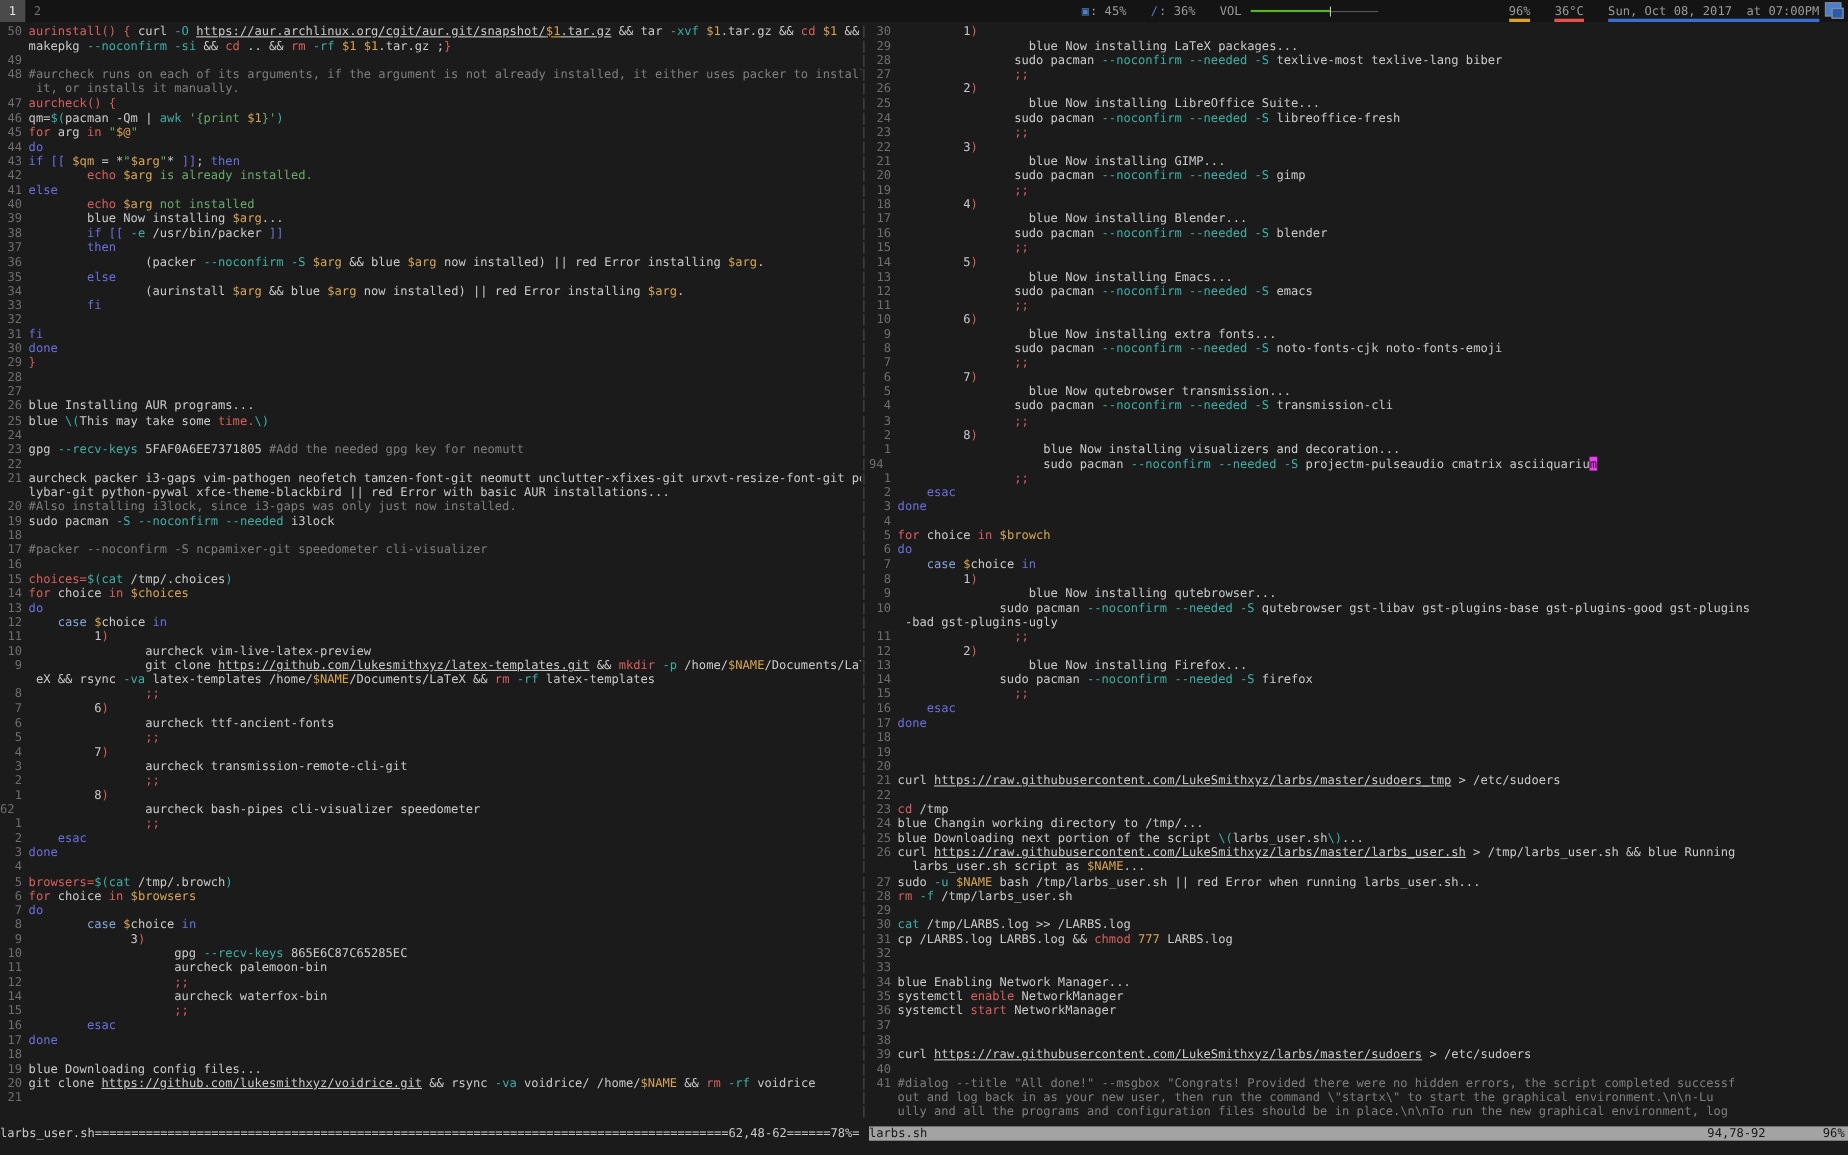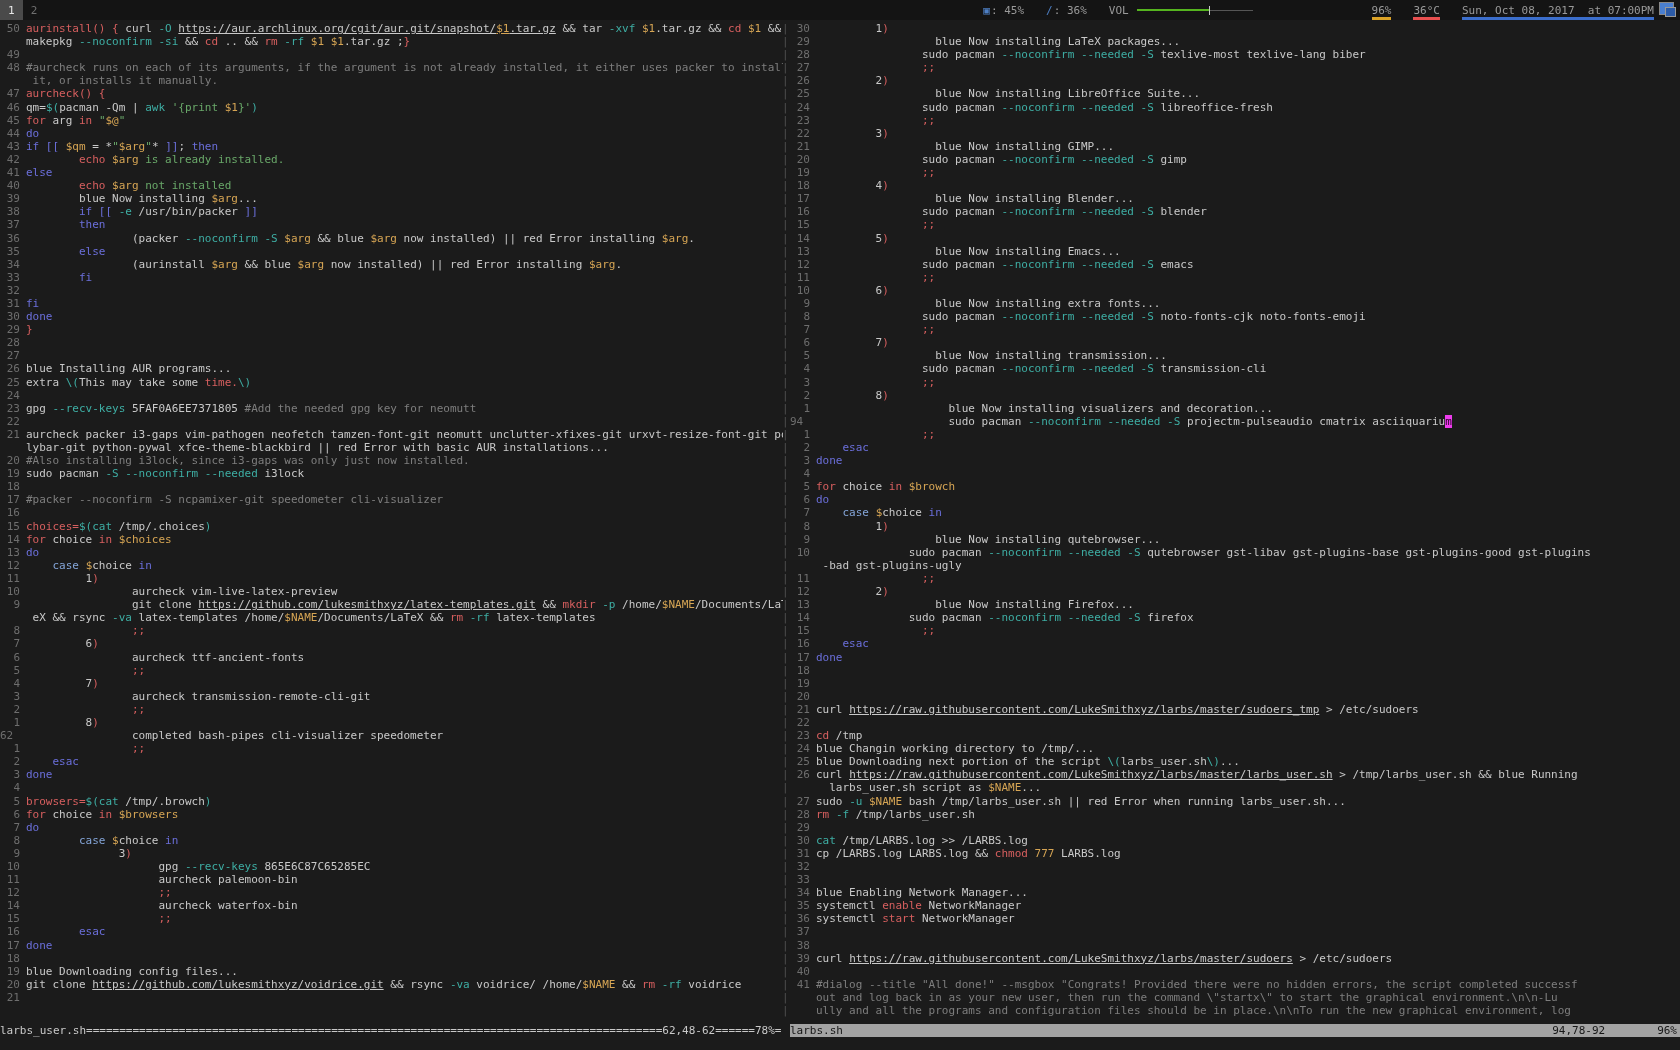--- a/index.html
+++ b/index.html
@@ -107,21 +107,21 @@
       <div class="row"><span class="ln">35</span><span class="code"><span class="w">        </span><span class="b">else</span></span></div>
       <div class="row"><span class="ln">34</span><span class="code"><span class="w">                (aurinstall </span><span class="o">$arg</span><span class="w"> &amp;&amp; blue </span><span class="o">$arg</span><span class="w"> now installed) || red Error installing </span><span class="o">$arg</span><span class="w">.</span></span></div>
       <div class="row"><span class="ln">33</span><span class="code"><span class="w">        </span><span class="b">fi</span></span></div>
       <div class="row"><span class="ln">32</span><span class="code"></span></div>
       <div class="row"><span class="ln">31</span><span class="code"><span class="b">fi</span></span></div>
       <div class="row"><span class="ln">30</span><span class="code"><span class="b">done</span></span></div>
       <div class="row"><span class="ln">29</span><span class="code"><span class="r">}</span></span></div>
       <div class="row"><span class="ln">28</span><span class="code"></span></div>
       <div class="row"><span class="ln">27</span><span class="code"></span></div>
       <div class="row"><span class="ln">26</span><span class="code"><span class="w">blue Installing AUR programs...</span></span></div>
-      <div class="row"><span class="ln">25</span><span class="code"><span class="w">extra </span><span class="t">\(</span><span class="w">This may take some </span><span class="r">time.</span><span class="t">\)</span></span></div>
+      <div class="row"><span class="ln">25</span><span class="code"><span class="w">blue </span><span class="t">\(</span><span class="w">This may take some </span><span class="r">time.</span><span class="t">\)</span></span></div>
       <div class="row"><span class="ln">24</span><span class="code"></span></div>
       <div class="row"><span class="ln">23</span><span class="code"><span class="w">gpg </span><span class="t">--recv-keys</span><span class="w"> 5FAF0A6EE7371805 </span><span class="k">#Add the needed gpg key for neomutt</span></span></div>
       <div class="row"><span class="ln">22</span><span class="code"></span></div>
       <div class="row"><span class="ln">21</span><span class="code"><span class="w">aurcheck packer i3-gaps vim-pathogen neofetch tamzen-font-git neomutt unclutter-xfixes-git urxvt-resize-font-git pol</span></span></div>
       <div class="row"><span class="ln"></span><span class="code"><span class="w">lybar-git python-pywal xfce-theme-blackbird || red Error with basic AUR installations...</span></span></div>
       <div class="row"><span class="ln">20</span><span class="code"><span class="k">#Also installing i3lock, since i3-gaps was only just now installed.</span></span></div>
       <div class="row"><span class="ln">19</span><span class="code"><span class="w">sudo pacman </span><span class="t">-S</span><span class="w"> </span><span class="t">--noconfirm</span><span class="w"> </span><span class="t">--needed</span><span class="w"> i3lock</span></span></div>
       <div class="row"><span class="ln">18</span><span class="code"></span></div>
       <div class="row"><span class="ln">17</span><span class="code"><span class="k">#packer --noconfirm -S ncpamixer-git speedometer cli-visualizer</span></span></div>
       <div class="row"><span class="ln">16</span><span class="code"></span></div>
@@ -134,21 +134,21 @@
       <div class="row"><span class="ln">9</span><span class="code"><span class="w">                git clone </span><span class="u">https://github.com/lukesmithxyz/latex-templates.git</span><span class="w"> &amp;&amp; </span><span class="r">mkdir</span><span class="w"> </span><span class="t">-p</span><span class="w"> /home/</span><span class="o">$NAME</span><span class="w">/Documents/LaT</span></span></div>
       <div class="row"><span class="ln"></span><span class="code"><span class="w"> eX &amp;&amp; rsync </span><span class="t">-va</span><span class="w"> latex-templates /home/</span><span class="o">$NAME</span><span class="w">/Documents/LaTeX &amp;&amp; </span><span class="r">rm</span><span class="w"> </span><span class="t">-rf</span><span class="w"> latex-templates</span></span></div>
       <div class="row"><span class="ln">8</span><span class="code"><span class="w">                </span><span class="r">;;</span></span></div>
       <div class="row"><span class="ln">7</span><span class="code"><span class="w">         6</span><span class="r">)</span></span></div>
       <div class="row"><span class="ln">6</span><span class="code"><span class="w">                aurcheck ttf-ancient-fonts</span></span></div>
       <div class="row"><span class="ln">5</span><span class="code"><span class="w">                </span><span class="r">;;</span></span></div>
       <div class="row"><span class="ln">4</span><span class="code"><span class="w">         7</span><span class="r">)</span></span></div>
       <div class="row"><span class="ln">3</span><span class="code"><span class="w">                aurcheck transmission-remote-cli-git</span></span></div>
       <div class="row"><span class="ln">2</span><span class="code"><span class="w">                </span><span class="r">;;</span></span></div>
       <div class="row"><span class="ln">1</span><span class="code"><span class="w">         8</span><span class="r">)</span></span></div>
-      <div class="row"><span class="ln abs">62</span><span class="code"><span class="w">                completed bash-pipes cli-visualizer speedometer</span></span></div>
+      <div class="row"><span class="ln abs">62</span><span class="code"><span class="w">                aurcheck bash-pipes cli-visualizer speedometer</span></span></div>
       <div class="row"><span class="ln">1</span><span class="code"><span class="w">                </span><span class="r">;;</span></span></div>
       <div class="row"><span class="ln">2</span><span class="code"><span class="w">    </span><span class="b">esac</span></span></div>
       <div class="row"><span class="ln">3</span><span class="code"><span class="b">done</span></span></div>
       <div class="row"><span class="ln">4</span><span class="code"></span></div>
       <div class="row"><span class="ln">5</span><span class="code"><span class="r">browsers=</span><span class="t">$(cat</span><span class="w"> /tmp/.browch</span><span class="t">)</span></span></div>
       <div class="row"><span class="ln">6</span><span class="code"><span class="r">for</span><span class="w"> choice </span><span class="r">in</span><span class="w"> </span><span class="o">$browsers</span></span></div>
       <div class="row"><span class="ln">7</span><span class="code"><span class="b">do</span></span></div>
       <div class="row"><span class="ln">8</span><span class="code"><span class="w">        </span><span class="c">case</span><span class="w"> </span><span class="o">$</span><span class="w">choice </span><span class="b">in</span></span></div>
       <div class="row"><span class="ln">9</span><span class="code"><span class="w">              3</span><span class="r">)</span></span></div>
       <div class="row"><span class="ln">10</span><span class="code"><span class="w">                    gpg </span><span class="t">--recv-keys</span><span class="w"> 865E6C87C65285EC</span></span></div>
@@ -258,21 +258,21 @@
       <div class="row"><span class="ln">15</span><span class="code"><span class="w">                </span><span class="r">;;</span></span></div>
       <div class="row"><span class="ln">14</span><span class="code"><span class="w">         5</span><span class="r">)</span></span></div>
       <div class="row"><span class="ln">13</span><span class="code"><span class="w">                  blue Now installing Emacs...</span></span></div>
       <div class="row"><span class="ln">12</span><span class="code"><span class="w">                sudo pacman </span><span class="t">--noconfirm</span><span class="w"> </span><span class="t">--needed</span><span class="w"> </span><span class="t">-S</span><span class="w"> emacs</span></span></div>
       <div class="row"><span class="ln">11</span><span class="code"><span class="w">                </span><span class="r">;;</span></span></div>
       <div class="row"><span class="ln">10</span><span class="code"><span class="w">         6</span><span class="r">)</span></span></div>
       <div class="row"><span class="ln">9</span><span class="code"><span class="w">                  blue Now installing extra fonts...</span></span></div>
       <div class="row"><span class="ln">8</span><span class="code"><span class="w">                sudo pacman </span><span class="t">--noconfirm</span><span class="w"> </span><span class="t">--needed</span><span class="w"> </span><span class="t">-S</span><span class="w"> noto-fonts-cjk noto-fonts-emoji</span></span></div>
       <div class="row"><span class="ln">7</span><span class="code"><span class="w">                </span><span class="r">;;</span></span></div>
       <div class="row"><span class="ln">6</span><span class="code"><span class="w">         7</span><span class="r">)</span></span></div>
-      <div class="row"><span class="ln">5</span><span class="code"><span class="w">                  blue Now installing transmission...</span></span></div>
+      <div class="row"><span class="ln">5</span><span class="code"><span class="w">                  blue Now qutebrowser transmission...</span></span></div>
       <div class="row"><span class="ln">4</span><span class="code"><span class="w">                sudo pacman </span><span class="t">--noconfirm</span><span class="w"> </span><span class="t">--needed</span><span class="w"> </span><span class="t">-S</span><span class="w"> transmission-cli</span></span></div>
       <div class="row"><span class="ln">3</span><span class="code"><span class="w">                </span><span class="r">;;</span></span></div>
       <div class="row"><span class="ln">2</span><span class="code"><span class="w">         8</span><span class="r">)</span></span></div>
       <div class="row"><span class="ln">1</span><span class="code"><span class="w">                    blue Now installing visualizers and decoration...</span></span></div>
       <div class="row"><span class="ln abs">94</span><span class="code"><span class="w">                    sudo pacman </span><span class="t">--noconfirm</span><span class="w"> </span><span class="t">--needed</span><span class="w"> </span><span class="t">-S</span><span class="w"> projectm-pulseaudio cmatrix asciiquariu</span><span class="cur">m</span></span></div>
       <div class="row"><span class="ln">1</span><span class="code"><span class="w">                </span><span class="r">;;</span></span></div>
       <div class="row"><span class="ln">2</span><span class="code"><span class="w">    </span><span class="b">esac</span></span></div>
       <div class="row"><span class="ln">3</span><span class="code"><span class="b">done</span></span></div>
       <div class="row"><span class="ln">4</span><span class="code"></span></div>
       <div class="row"><span class="ln">5</span><span class="code"><span class="r">for</span><span class="w"> choice </span><span class="r">in</span><span class="w"> </span><span class="o">$browch</span></span></div>

